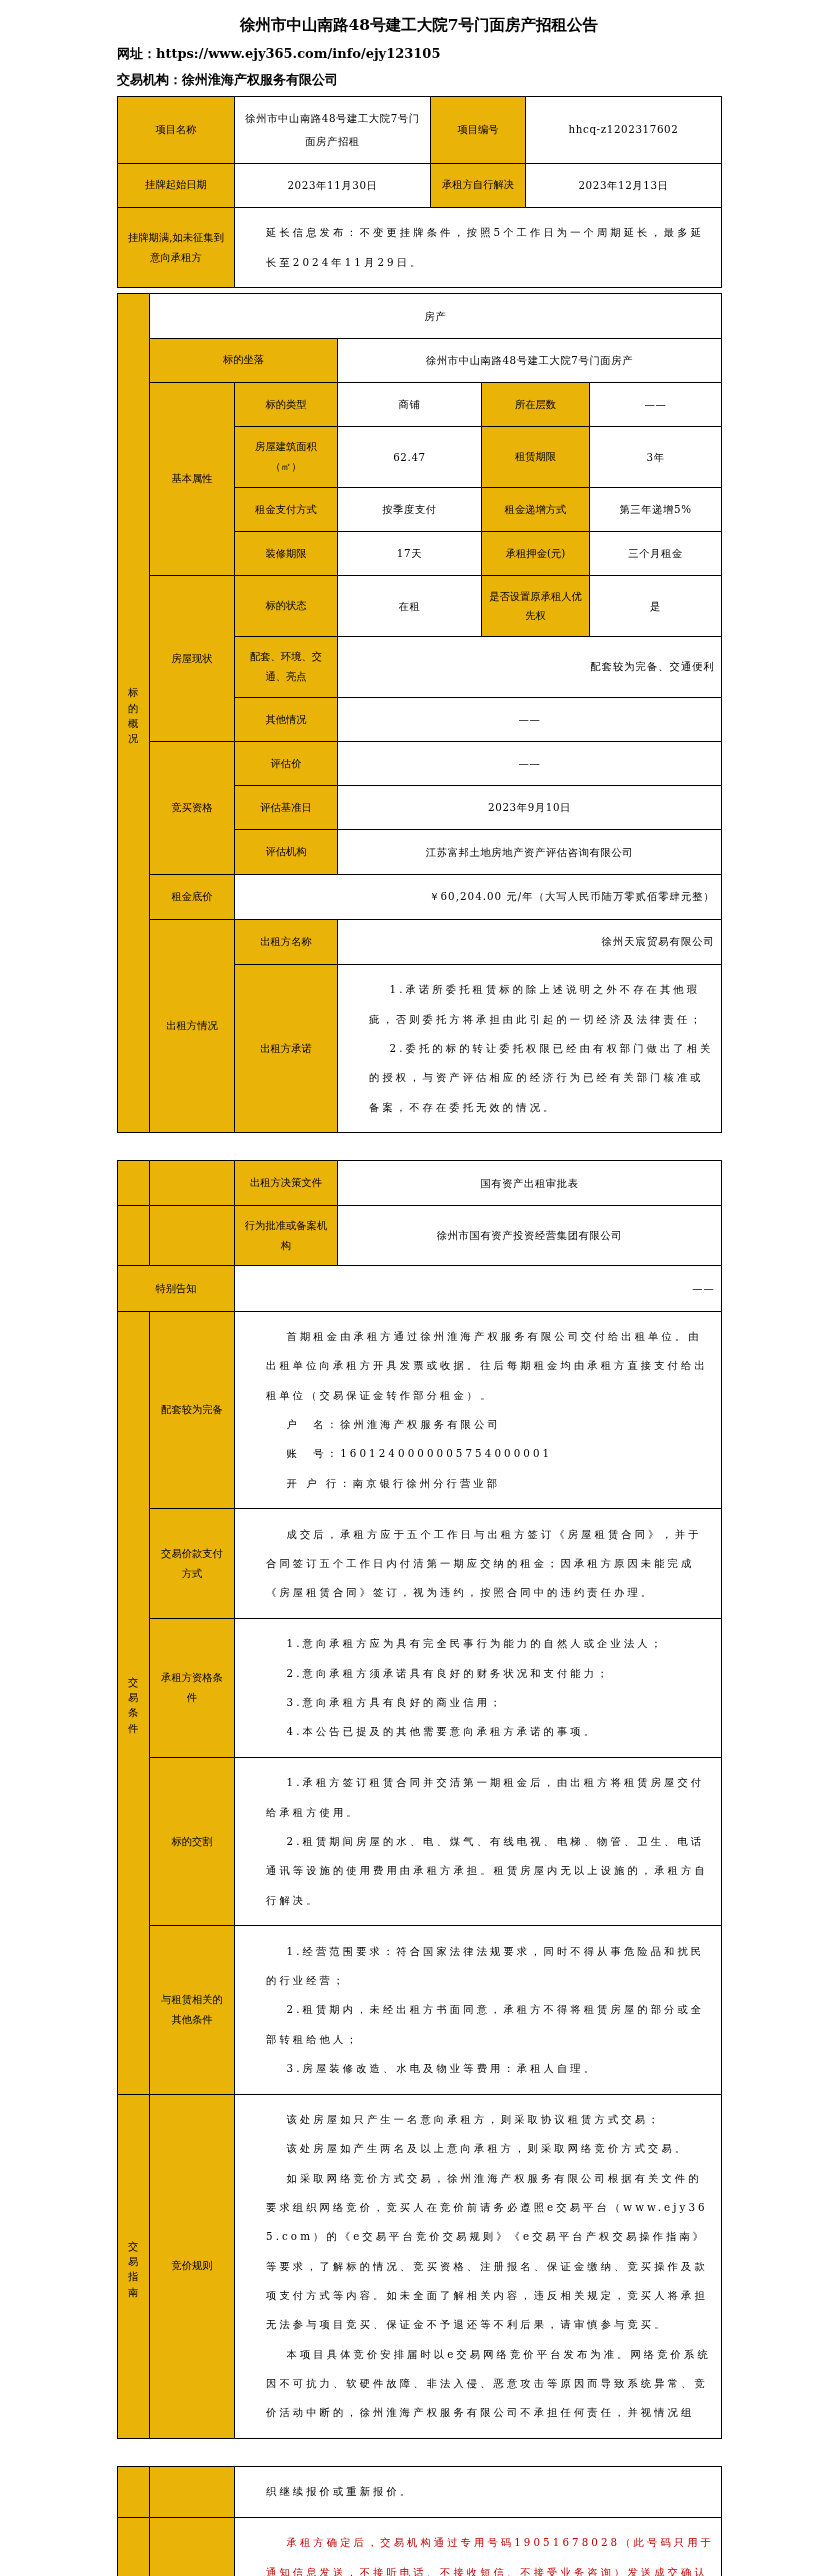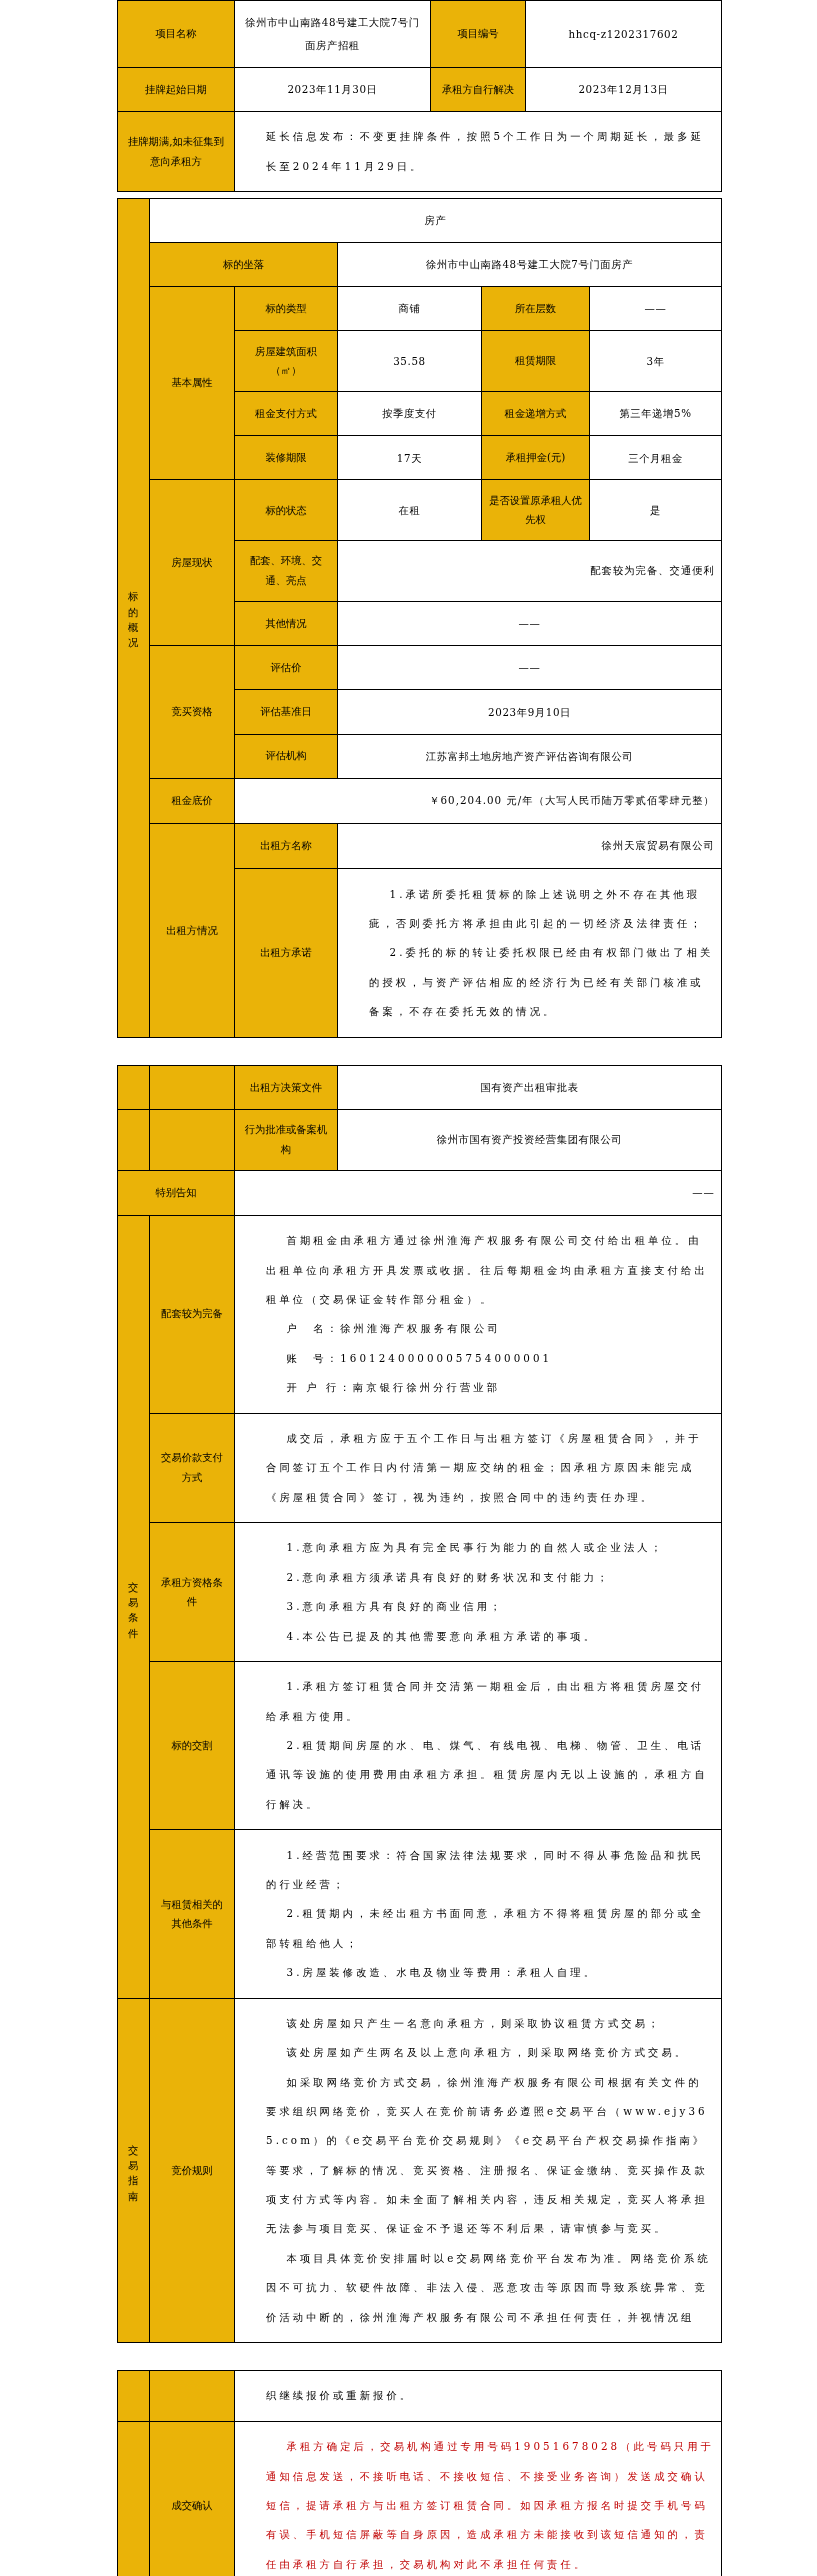--- a/index.html
+++ b/index.html
@@ -21,20 +21,25 @@
   .vlabel{writing-mode:vertical-lr;text-orientation:upright;letter-spacing:1.5em;
           margin:0 auto;line-height:1.2;}
   .gap{height:27px;}
   .sgap{height:5.2px;}
 </style>
 </head>
 <body>
 
 <div class="doc">
 
+  <div class="hdr">
+    <div class="title">徐州市中山南路48号建工大院7号门面房产招租公告</div>
+    <div class="hline">网址：https://www.ejy365.com/info/ejy123105</div>
+    <div class="hline">交易机构：徐州淮海产权服务有限公司</div>
+  </div>
 
   <table>
     <colgroup>
         <col style="width:117px">
         <col style="width:196px">
         <col style="width:95px">
         <col style="width:196px">
       </colgroup>
     <tbody>
         <tr>
@@ -80,21 +85,21 @@
     </tr>
     <tr>
       <th class="lab" rowspan="4">基本属性</th>
       <th class="lab">标的类型</th>
       <td class="val">商铺</td>
       <th class="lab">所在层数</th>
       <td class="val">——</td>
     </tr>
     <tr>
       <th class="lab">房屋建筑面积（㎡）</th>
-      <td class="val">35.58</td>
+      <td class="val">62.47</td>
       <th class="lab">租赁期限</th>
       <td class="val">3年</td>
     </tr>
     <tr>
       <th class="lab">租金支付方式</th>
       <td class="val">按季度支付</td>
       <th class="lab">租金递增方式</th>
       <td class="val">第三年递增5%</td>
     </tr>
     <tr>

